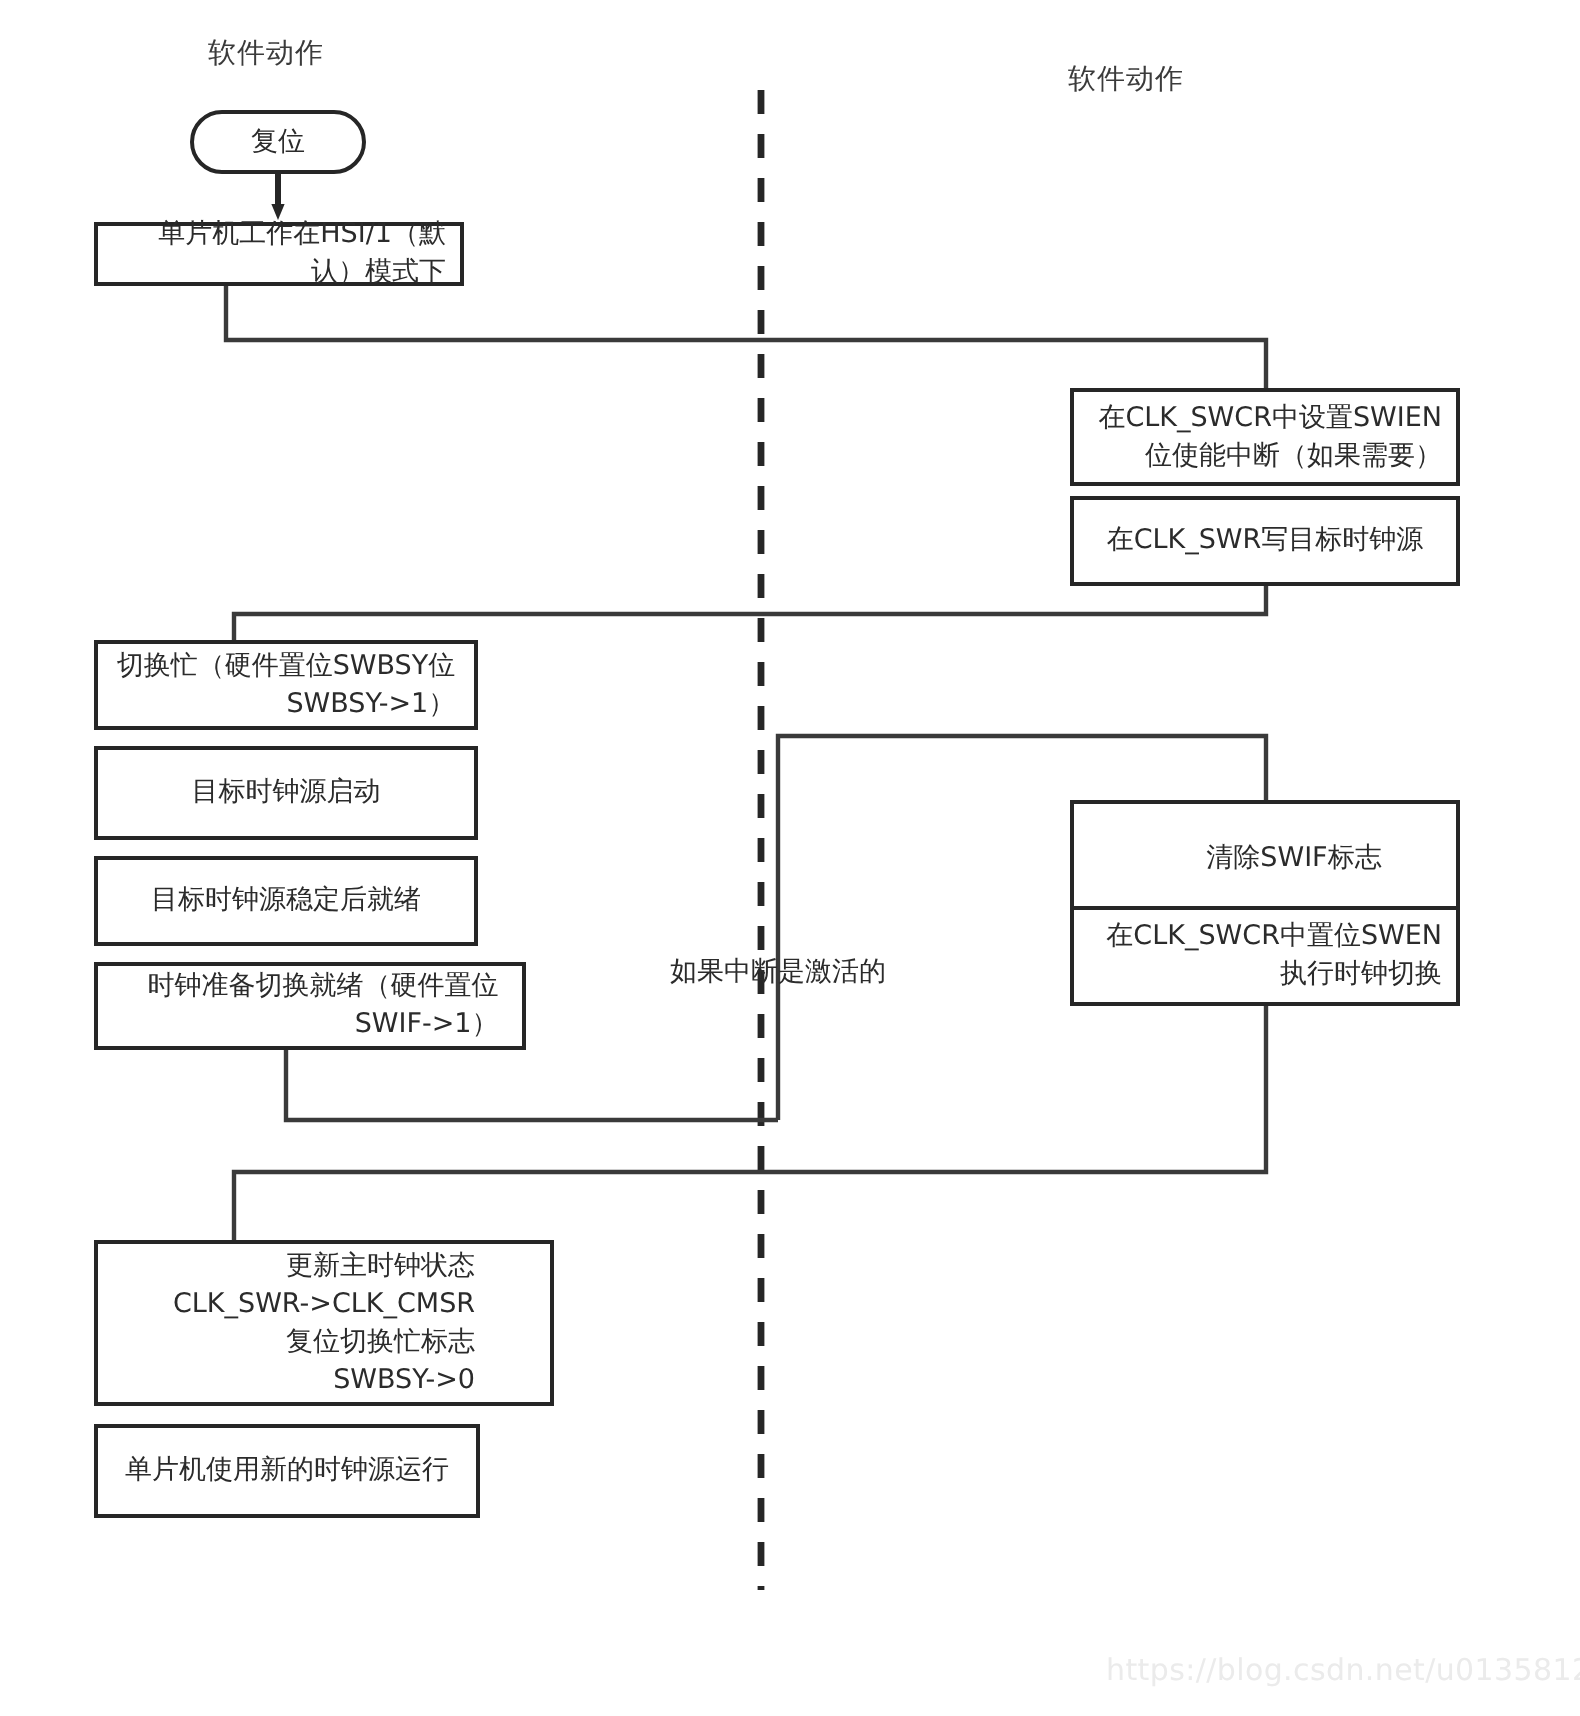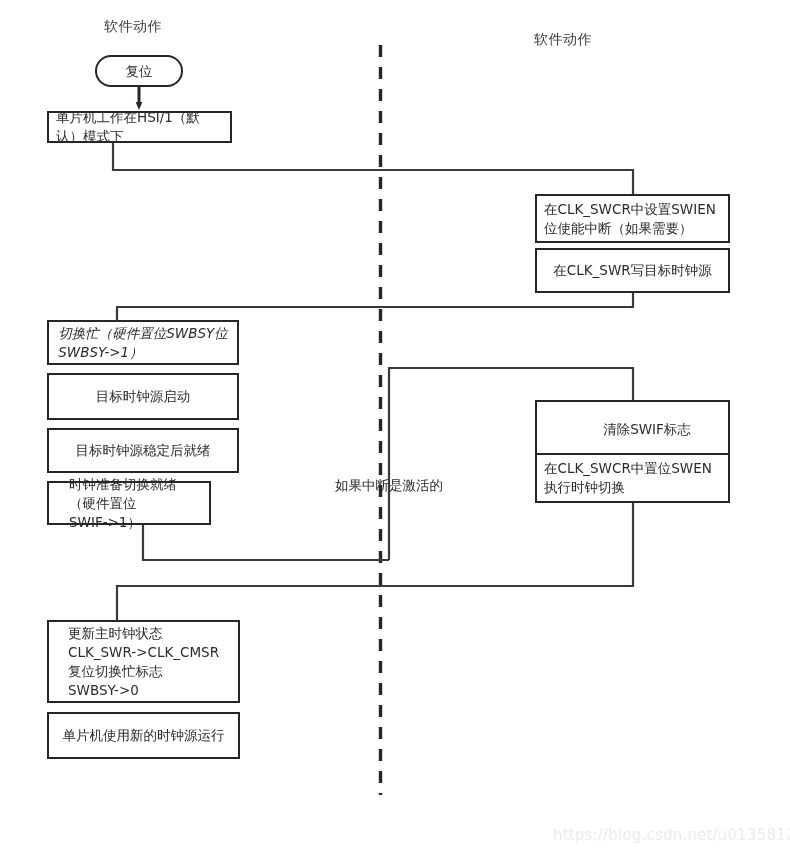--- a/index.html
+++ b/index.html
@@ -29,21 +29,21 @@
     position: absolute;
     box-sizing: border-box;
     border: 2px solid #262626;
     background: #ffffff;
     color: #2b2b2b;
     font-size: 13.5px;
     line-height: 19px;
     display: flex;
     align-items: center;
     justify-content: center;
-    text-align: left;
+    text-align: right;
     padding: 2px 7px;
     white-space: pre-line;
   }
   .node.rounded {
     border-radius: 17px;
   }
   .center-label {
     position: absolute;
     font-size: 13.5px;
     color: #2b2b2b;
@@ -92,31 +92,31 @@
 
     <path d="M143,525 L143,560 L389,560" fill="none" stroke="#3a3a3a" stroke-width="2.2"></path>
 
     <path d="M633,503 L633,586 L117,586 L117,620" fill="none" stroke="#3a3a3a" stroke-width="2.2"></path>
   </svg>
 
   <div class="node rounded" style="left:95px; top:55px; width:88px; height:32px;">复位</div>
 
   <div class="node" style="left:47px; top:111px; width:185px; height:32px;">单片机工作在HSI/1（默认）模式下</div>
 
-  <div class="node" style="left:47px; top:320px; width:192px; height:45px;font-style:italic;">切换忙（硬件置位SWBSY位
+  <div class="node" style="left:47px; top:320px; width:192px; height:45px;">切换忙（硬件置位SWBSY位
 SWBSY-&gt;1）</div>
 
   <div class="node" style="left:47px; top:428px; width:192px; height:45px;">目标时钟源稳定后就绪</div>
 
   <div class="node" style="left:47px; top:373px; width:192px; height:47px;">目标时钟源启动</div>
 
-  <div class="node" style="left:47px; top:481px; width:164px; height:44px;padding-left:20px;">时钟准备切换就绪（硬件置位
+  <div class="node" style="left:47px; top:481px; width:216px; height:44px;padding-left:20px;">时钟准备切换就绪（硬件置位
 SWIF-&gt;1）</div>
 
-  <div class="node" style="left:47px; top:620px; width:193px; height:83px;">更新主时钟状态
+  <div class="node" style="left:47px; top:620px; width:230px; height:83px;">更新主时钟状态
 CLK_SWR-&gt;CLK_CMSR
 复位切换忙标志
 SWBSY-&gt;0</div>
 
   <div class="node" style="left:47px; top:712px; width:193px; height:47px;">单片机使用新的时钟源运行</div>
 
   <div class="node" style="left:535px; top:194px; width:195px; height:49px;">在CLK_SWCR中设置SWIEN位使能中断（如果需要）</div>
 
   <div class="node" style="left:535px; top:248px; width:195px; height:45px;">在CLK_SWR写目标时钟源</div>
 

